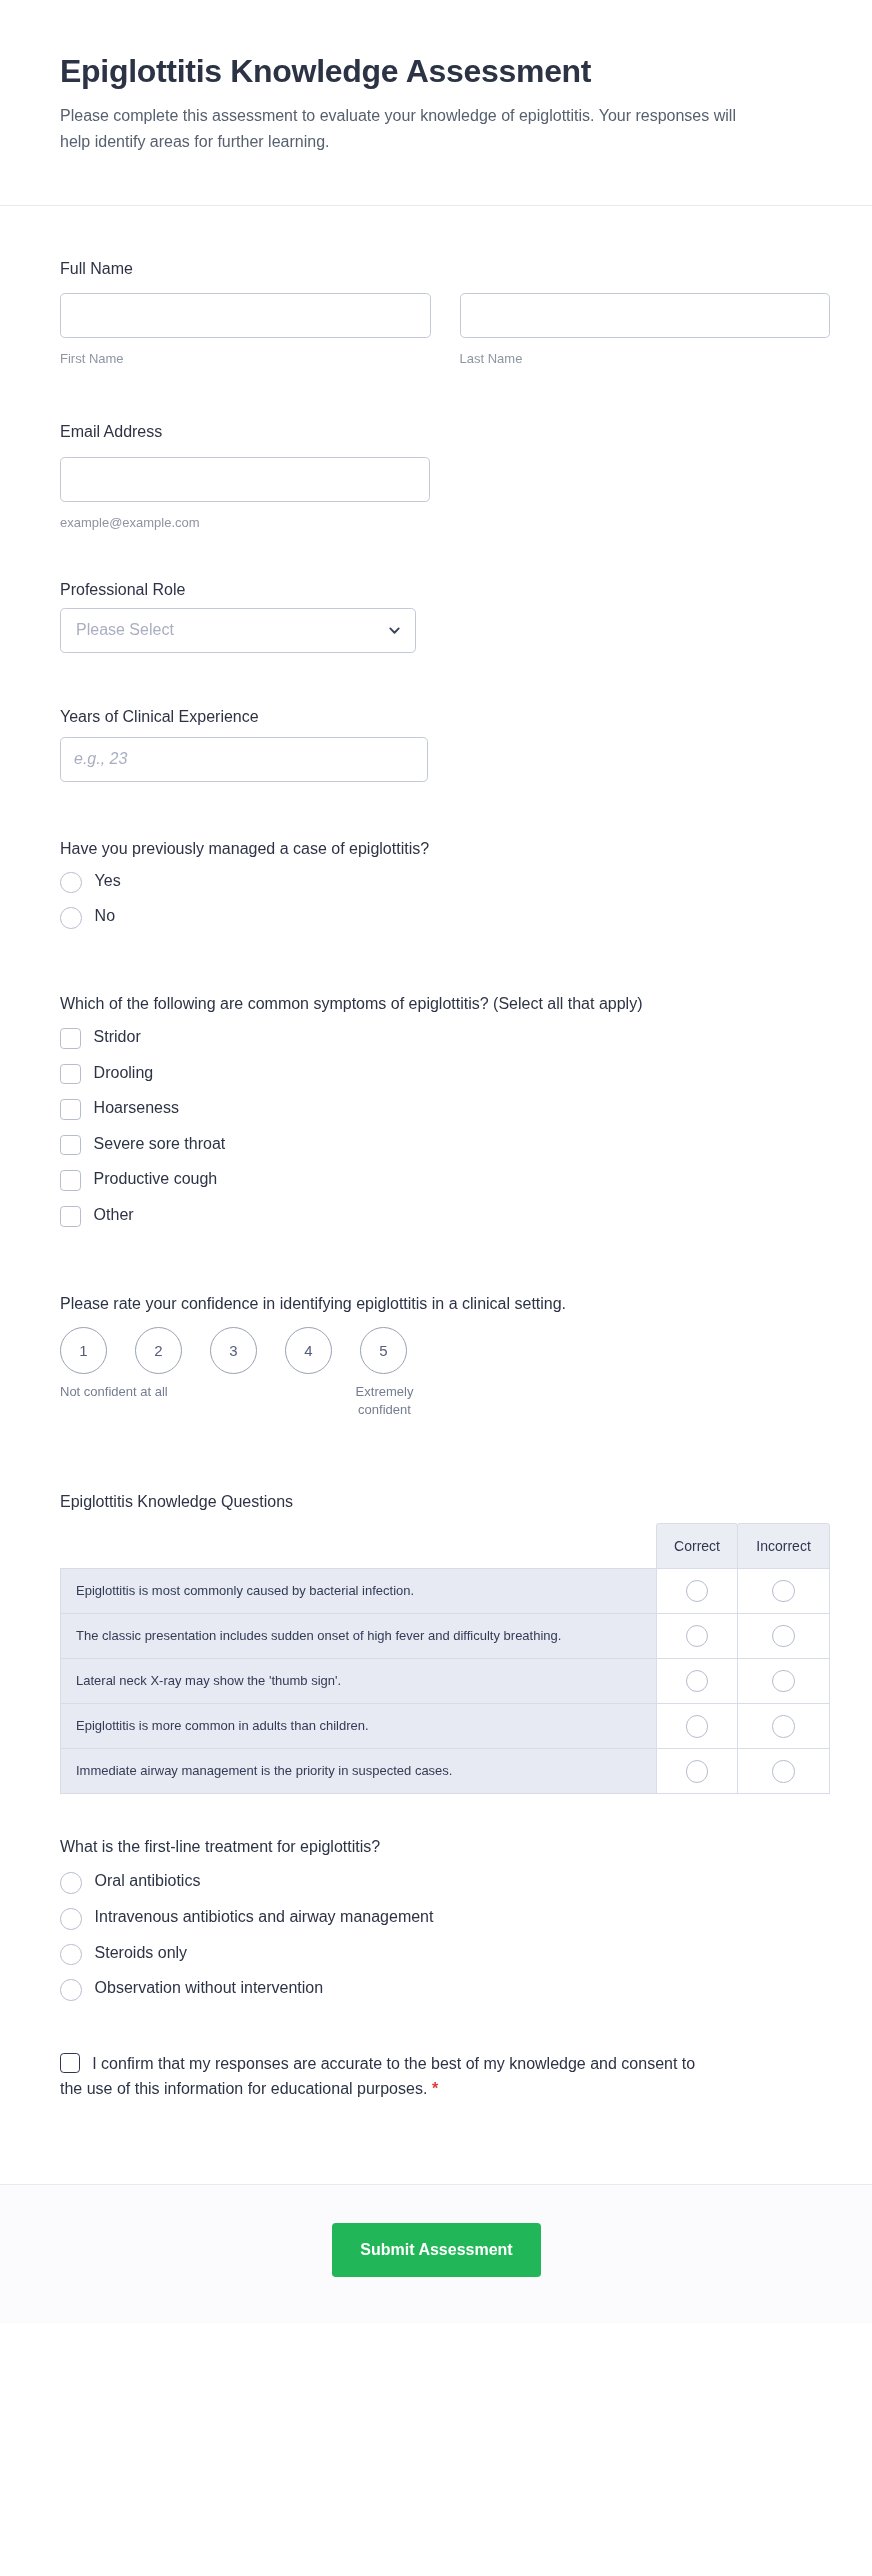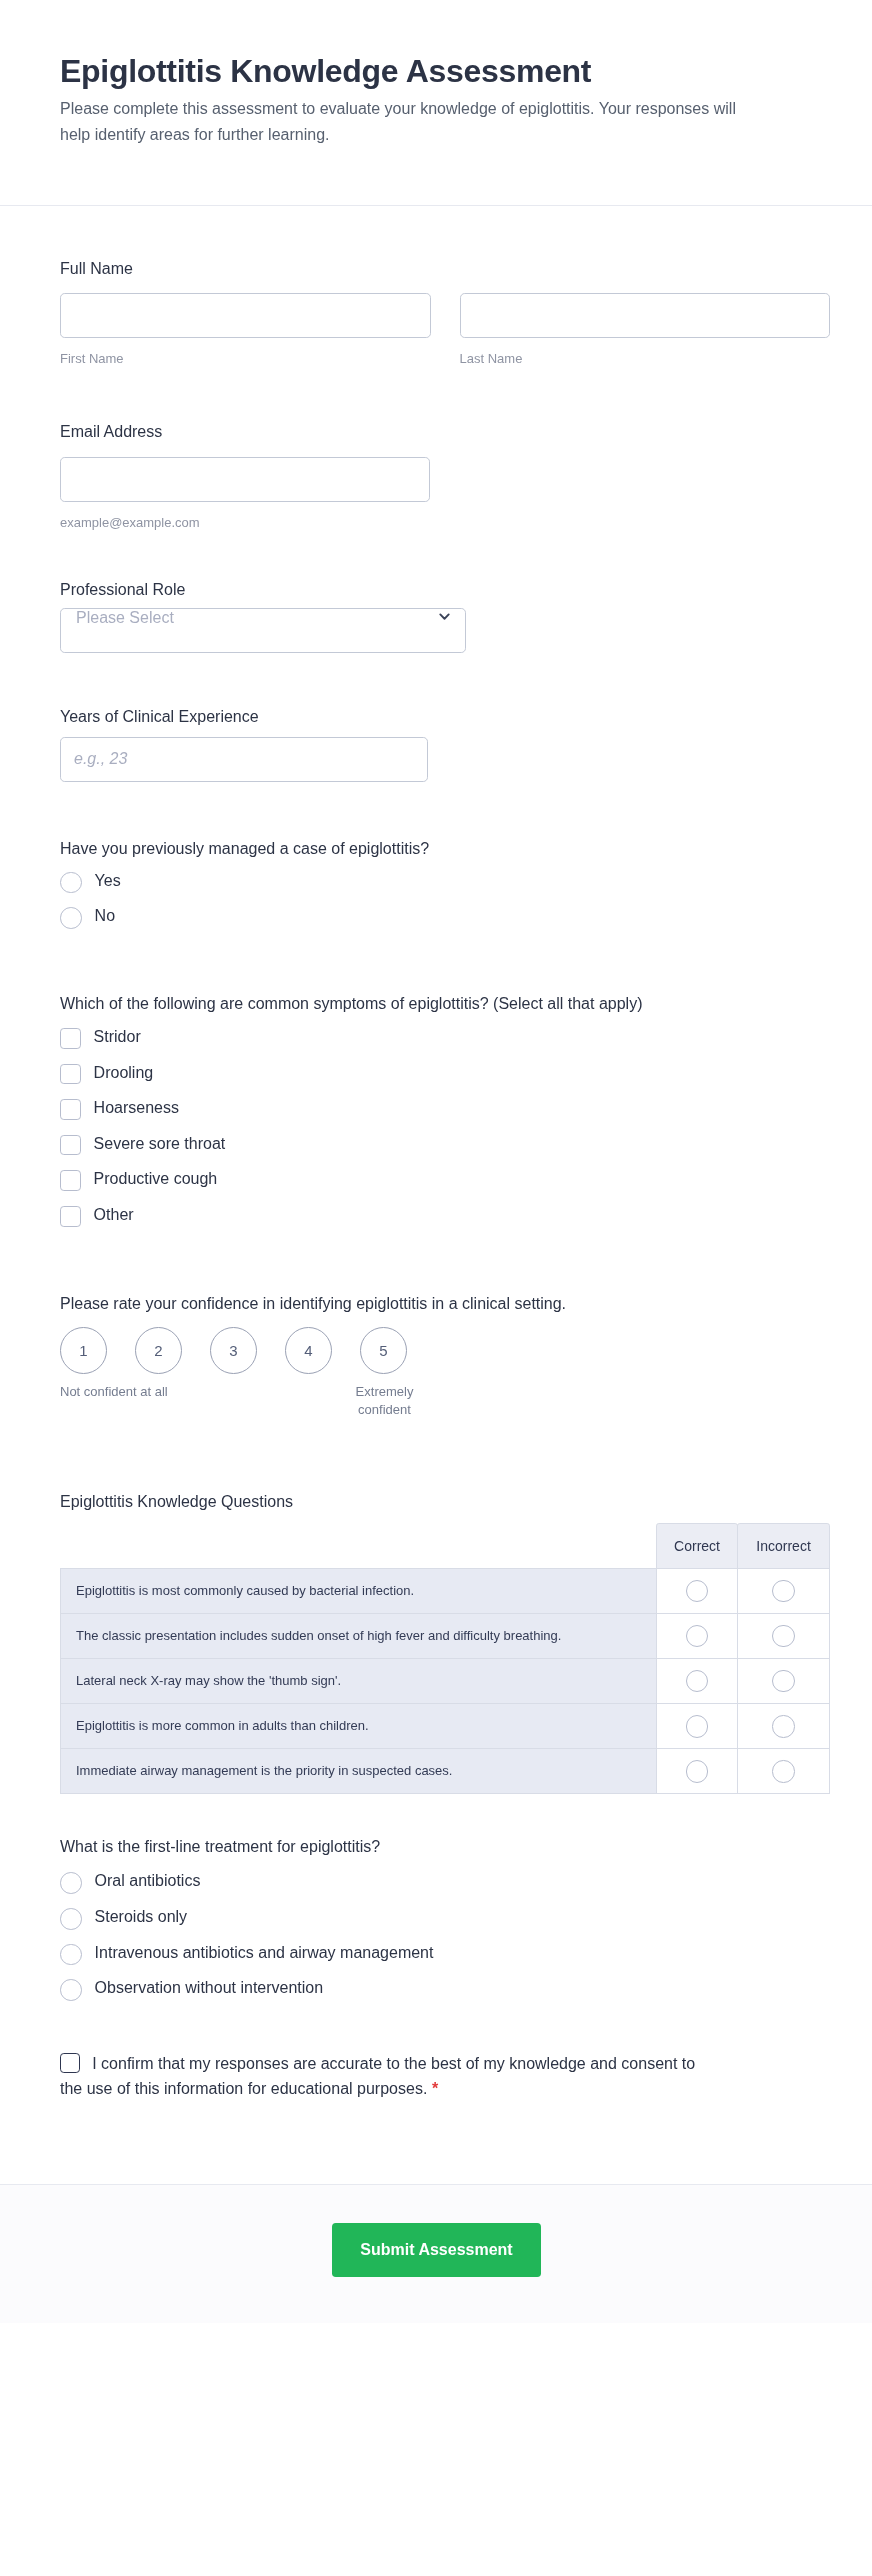--- a/index.html
+++ b/index.html
@@ -13,21 +13,21 @@
   .form-header {
     height: 206px;
     padding: 53px 43px 0 60px;
     border-bottom: 0.9px solid #e7e9f0;
   }
   .form-title {
     font-size: 32px;
     font-weight: 700;
     letter-spacing: -0.3px;
     color: #2C3345;
-    margin-bottom: 6px;
+    margin-bottom: 13px;
   }
   .form-desc {
     font-size: 16px;
     line-height: 26px;
     color: #57606f;
     max-width: 699px;
   }
   
   .form-body { padding: 0 43px 83px 60px; }
   .q-label {
@@ -57,26 +57,26 @@
   .q-fullname { margin-top: 53px; }
   .name-row { display: flex; gap: 29px; margin-top: 14px; max-width: 770px; }
   .name-col { flex: 1; }
   
   .q-email { margin-top: 56px; }
   .q-email input { margin-top: 15px; width: 370px; }
   
   .q-role { margin-top: 50px; }
   .select-box {
     margin-top: 7.5px;
-    width: 406px;
+    width: 356px;
     height: 45px;
     border: 0.9px solid #c3c9d6;
     border-radius: 4.7px;
     display: flex;
-    align-items: flex-start;
+    align-items: center;
     justify-content: space-between;
     padding: 0 13px 0 15px;
     cursor: pointer;
     background: #fff;
   }
   .select-placeholder { font-size: 16px; color: #a9aec0; }
   
   .q-exp { margin-top: 54px; }
   .q-exp input { margin-top: 10.3px; width: 368px; }
   
@@ -385,25 +385,25 @@
 
   <div class="q-treatment">
     <div class="q-label">What is the first-line treatment for epiglottitis?</div>
     <ul class="opt-list">
       <li class="opt-row">
         <span class="radio"></span>
         <span class="opt-label">Oral antibiotics</span>
       </li>
       <li class="opt-row">
         <span class="radio"></span>
+        <span class="opt-label">Intravenous antibiotics and airway management</span>
+      </li>
+      <li class="opt-row">
+        <span class="radio"></span>
         <span class="opt-label">Steroids only</span>
-      </li>
-      <li class="opt-row">
-        <span class="radio"></span>
-        <span class="opt-label">Intravenous antibiotics and airway management</span>
       </li>
       <li class="opt-row">
         <span class="radio"></span>
         <span class="opt-label">Observation without intervention</span>
       </li>
     </ul>
   </div>
 
 
   <p class="q-consent"><span class="consent-box"></span><span>I confirm that my responses are accurate to the best of my knowledge and consent to the use of this information for educational purposes.</span><span class="req-star">*</span></p>

